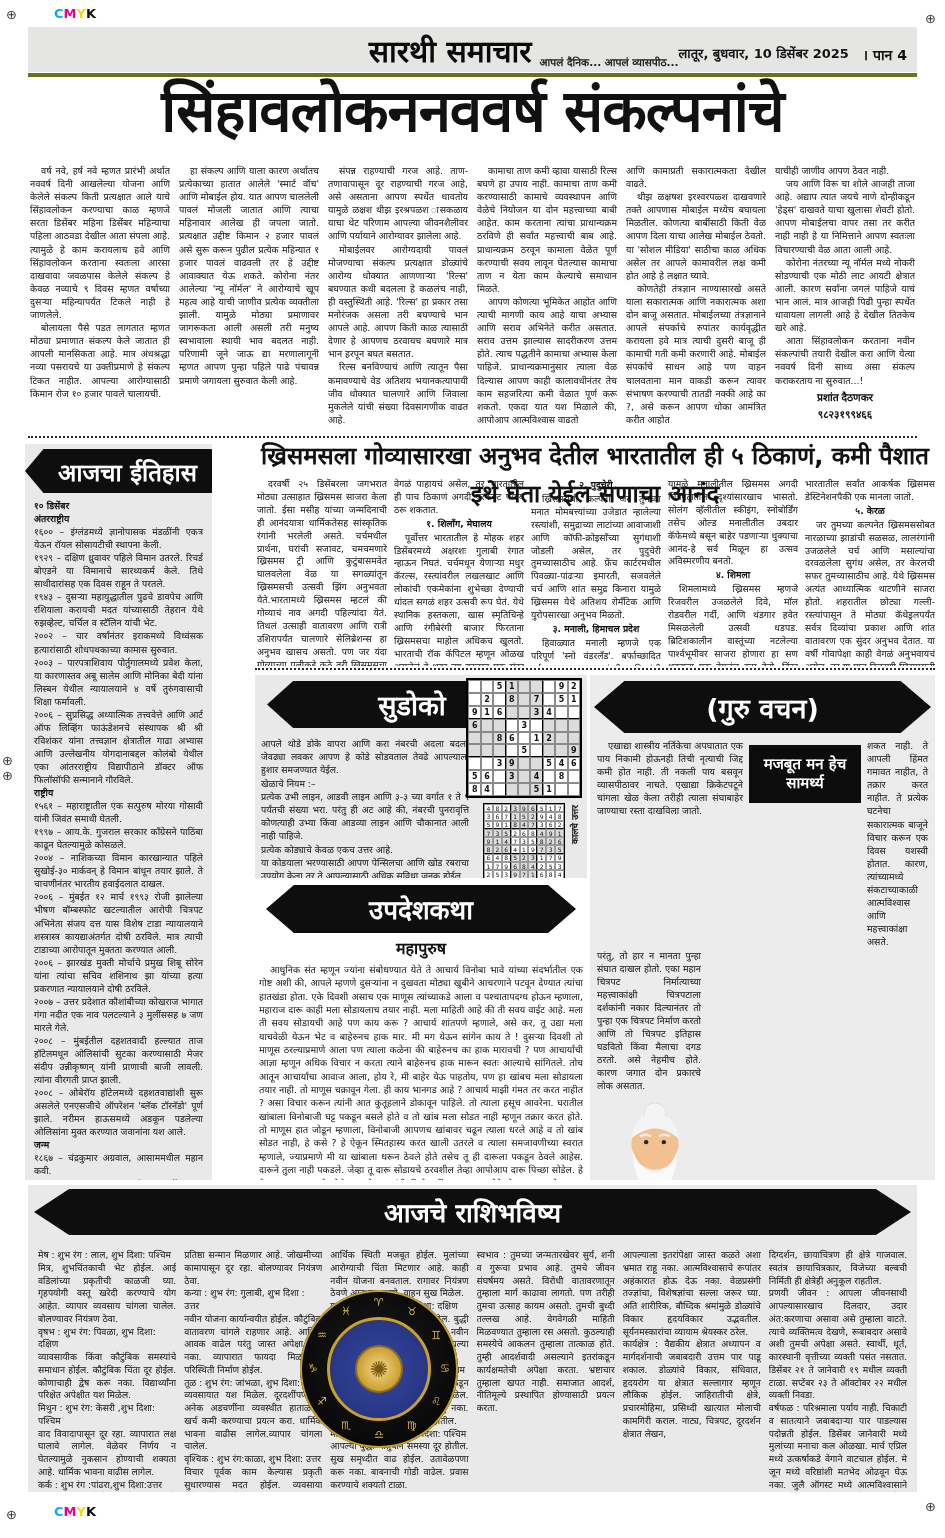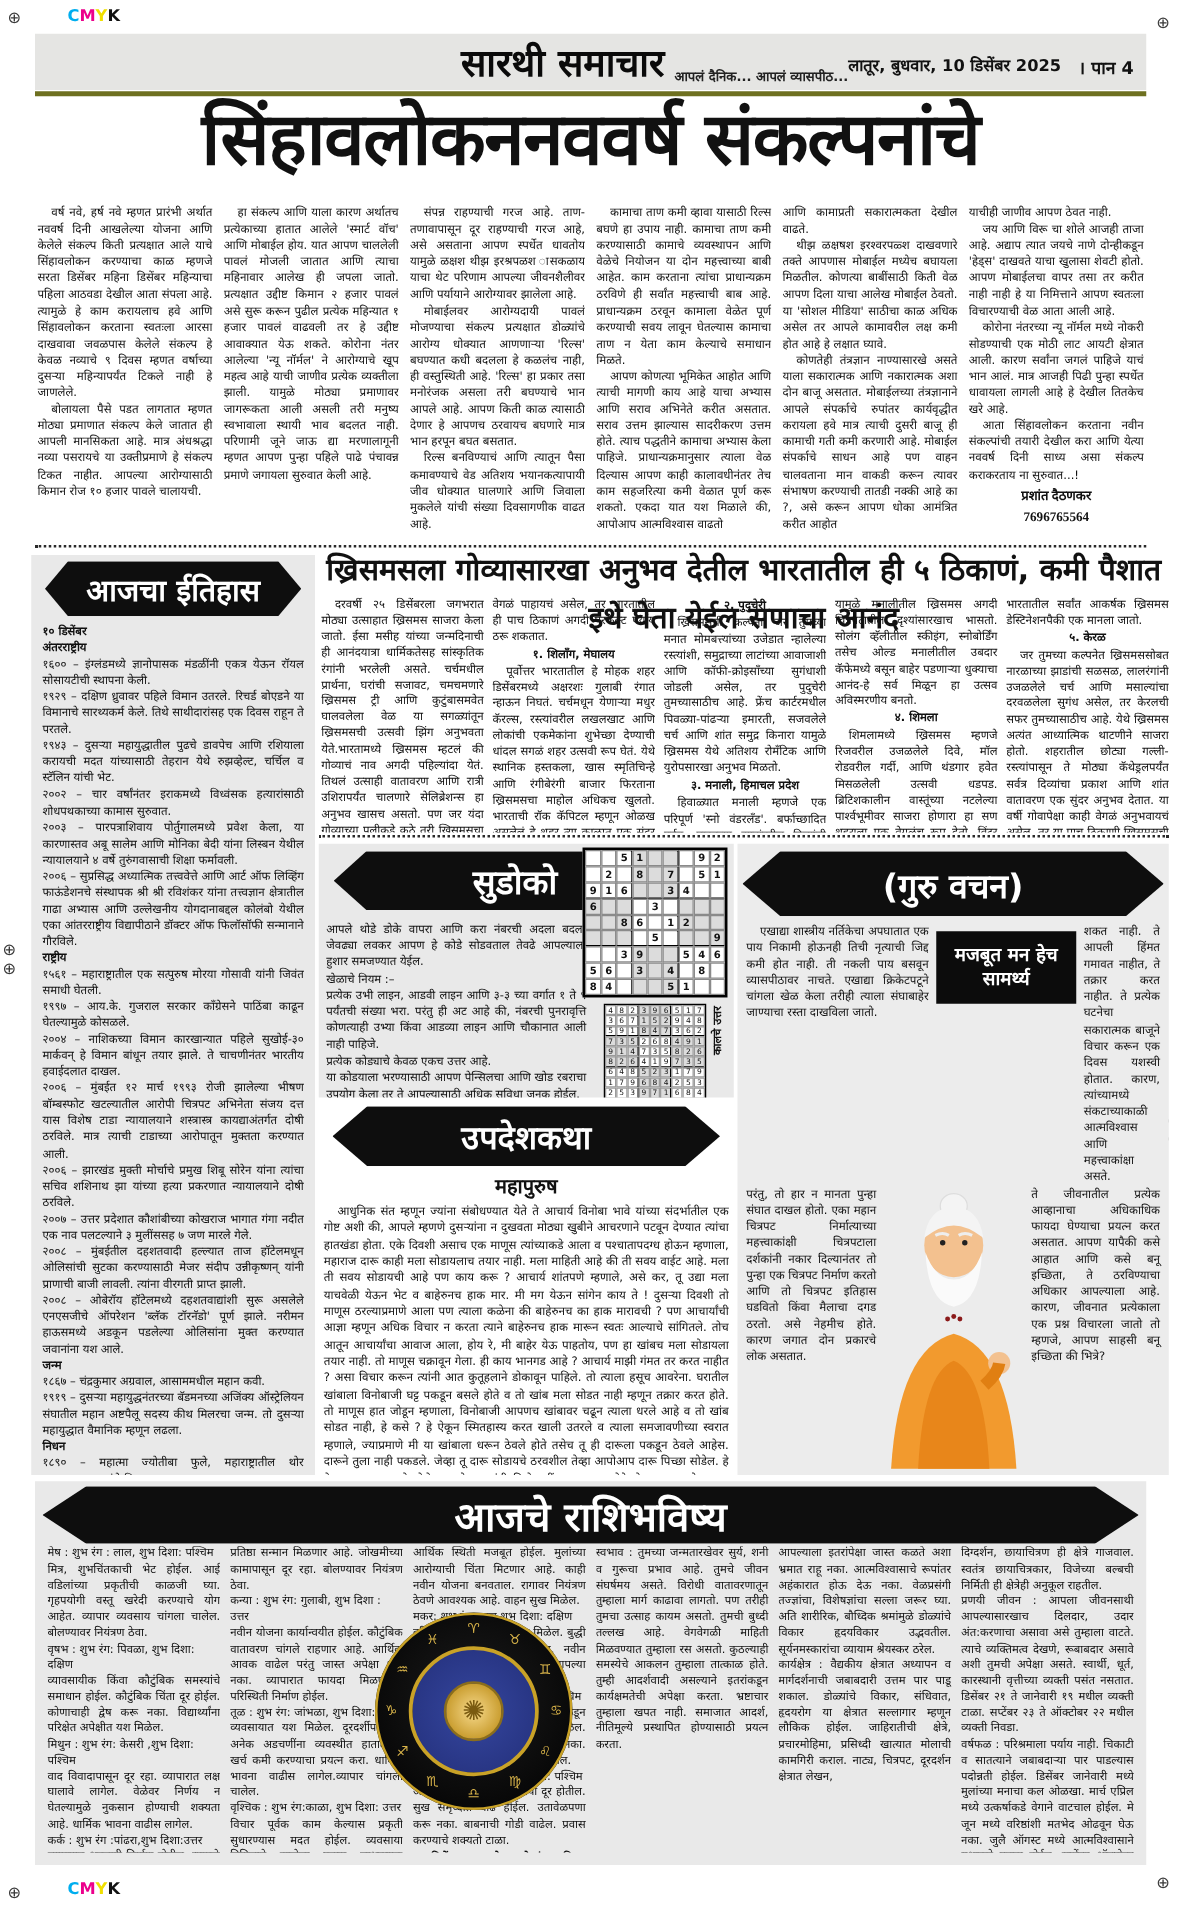--- a/index.html
+++ b/index.html
@@ -32,21 +32,21 @@
   .s-p{text-align:justify;text-indent:11px;}
   .s-i{text-align:justify;}
   .s-l{text-align:left;}
   .s-h{font-weight:bold;text-align:left;}
   .s-hc{font-weight:bold;text-align:center;margin:1px 0;}
   .s-c{font-weight:bold;text-align:center;margin-top:2px;}
   
   .banner{background:#0e0e0e;color:#fff;display:flex;align-items:center;justify-content:center;
           font-weight:800;clip-path:polygon(0 50%,9% 0,91% 0,100% 50%,91% 100%,9% 100%);}
   
-  .history{position:absolute;left:25px;top:444px;width:227px;height:736px;background:#e9e9e9;box-sizing:border-box;overflow:hidden;}
+  .history{position:absolute;left:25px;top:444px;width:187px;height:736px;background:#e9e9e9;box-sizing:border-box;overflow:hidden;}
   .b-history{width:205px;height:44px;margin:5px auto 4px auto;font-size:24px;}
   .hist-body{padding:2px 9px;font-size:9.2px;line-height:13.05px;}
   
   .xmas-headline{position:absolute;left:255px;top:437px;width:680px;margin:0;text-align:center;
                  font-size:24px;font-weight:800;line-height:1.6;}
   .xmas-cols{position:absolute;left:257px;top:478px;width:678px;height:188px;display:flex;gap:7px;overflow:hidden;}
   .xmas-cols .ncol{font-size:9.2px;line-height:12.9px;}
   
   .sudoku{position:absolute;left:255px;top:675px;width:332px;height:203px;background:#e9e9e9;overflow:hidden;}
   .b-sudoku{width:290px;height:47px;margin:6px 0 0 12px;font-size:27px;}
@@ -63,33 +63,33 @@
   .sud-ans-label{position:absolute;right:6px;top:130px;writing-mode:vertical-rl;transform:rotate(180deg);
                  font-size:9px;font-weight:bold;}
   
   .guru{position:absolute;left:590px;top:675px;width:345px;height:505px;background:#ececec;overflow:hidden;}
   .b-guru{width:337px;height:52px;margin:6px auto 4px auto;font-size:27px;}
   .guru-rowA{display:flex;gap:6px;padding:2px 7px 0 7px;}
   .guru-rowA .ga-left{width:146px;font-size:9.3px;line-height:13.1px;}
   .quote-box{width:112px;height:58px;background:#0c0c0c;color:#fff;font-weight:800;font-size:15px;
              display:flex;align-items:center;justify-content:center;text-align:center;line-height:1.3;align-self:flex-start;margin-top:6px;padding:4px;box-sizing:border-box;}
   .guru-rowA .ga-right{flex:1;font-size:9.3px;line-height:13.1px;}
-  .guru-rowB{display:flex;gap:4px;padding:0 7px;}
+  .guru-rowB{display:flex;gap:4px;padding:0 7px;flex-direction:column;}
   .guru-rowB .gb-left{width:104px;font-size:9.3px;line-height:13.1px;}
   .guru-fig{width:116px;flex:0 0 116px;display:flex;align-items:flex-start;justify-content:center;}
   .guru-rowB .gb-right{flex:1;font-size:9.3px;line-height:13.1px;}
   .guru-rowC{display:flex;gap:8px;padding:2px 7px;}
   
   .updesh{position:absolute;left:255px;top:883px;width:332px;height:297px;background:#fff;overflow:hidden;}
   .b-updesh{width:310px;height:48px;margin:2px auto 4px auto;font-size:26px;}
   .updesh-title{font-size:16px;font-weight:800;text-align:center;margin:2px 0 4px 0;}
   .updesh-body{padding:0 4px;font-size:9.35px;line-height:13.35px;}
   
   .horo{position:absolute;left:28px;top:1185px;width:889px;height:307px;background:#e9e9e9;overflow:hidden;}
-  .b-horo{width:877px;height:46px;margin:4px auto 2px auto;font-size:32px;
+  .b-horo{width:877px;height:46px;margin:4px auto 14px auto;font-size:26px;
           clip-path:polygon(0 50%,4% 0,96% 0,100% 50%,96% 100%,4% 100%);}
   .horo-cols{display:flex;gap:8px;padding:0 10px;height:245px;overflow:hidden;}
   .horo-cols .ncol{font-size:9.1px;line-height:12.75px;}
   
   .wheel{position:absolute;left:300px;top:1290px;width:158px;height:158px;border-radius:50%;
          background:radial-gradient(circle at 50% 45%,#1c1c1c,#000);box-shadow:0 0 0 2px #c9a227 inset;}
   .w-blue{position:absolute;inset:27px;border-radius:50%;background:radial-gradient(circle,#35469e,#232f7a);
           border:3px solid #c9a227;box-sizing:border-box;}
   .w-gold{position:absolute;inset:55px;border-radius:50%;background:radial-gradient(circle,#f6d98c,#b8860b);
           border:2px solid #8a6d1d;box-sizing:border-box;display:flex;align-items:center;justify-content:center;}
@@ -154,21 +154,21 @@
         <div class="ln s-p">कोणतेही तंत्रज्ञान नाण्यासारखे असते याला सकारात्मक आणि नकारात्मक अशा दोन बाजू असतात. मोबाईलच्या तंत्रज्ञानाने आपले संपर्काचे रुपांतर कार्यवृद्धीत करायला हवे मात्र त्याची दुसरी बाजू ही कामाची गती कमी करणारी आहे. मोबाईल संपर्काचे साधन आहे पण वाहन चालवताना मान वाकडी करून त्यावर संभाषण करण्याची तातडी नक्की आहे का ?, असे करून आपण धोका आमंत्रित करीत आहोत</div>
       </div>
     <div class="ncol">
       <div>
           <div class="ln s-i">याचीही जाणीव आपण ठेवत नाही.</div>
           <div class="ln s-p">जय आणि विरू चा शोले आजही ताजा आहे. अद्याप त्यात जयचे नाणे दोन्हीकडून 'हेड्स' दाखवते याचा खुलासा शेवटी होतो. आपण मोबाईलचा वापर तसा तर करीत नाही नाही हे या निमित्ताने आपण स्वतःला विचारण्याची वेळ आता आली आहे.</div>
           <div class="ln s-p">कोरोना नंतरच्या न्यू नॉर्मल मध्ये नोकरी सोडण्याची एक मोठी लाट आयटी क्षेत्रात आली. कारण सर्वांना जगलं पाहिजे याचं भान आलं. मात्र आजही पिढी पुन्हा स्पर्धेत धावायला लागली आहे हे देखील तितकेच खरे आहे.</div>
           <div class="ln s-p">आता सिंहावलोकन करताना नवीन संकल्पांची तयारी देखील करा आणि येत्या नववर्ष दिनी साध्य असा संकल्प कराकरताय ना सुरुवात...!</div>
         </div>
       <div class="byline">प्रशांत दैठणकर</div>
-      <div class="byline">7696765564</div>
+      <div class="byline">९८२३१९९४६६</div>
     </div>
   </section>
   <div class="dotted d1"></div>
 
   <aside class="history">
     <div class="banner b-history">आजचा ईतिहास</div>
     <div class="hist-body">
         <div class="ln s-h">१० डिसेंबर</div>
         <div class="ln s-h">अंतरराष्ट्रीय</div>
         <div class="ln s-i">१६०० – इंग्लंडमध्ये ज्ञानोपासक मंडळींनी एकत्र येऊन रॉयल सोसायटीची स्थापना केली.</div>

